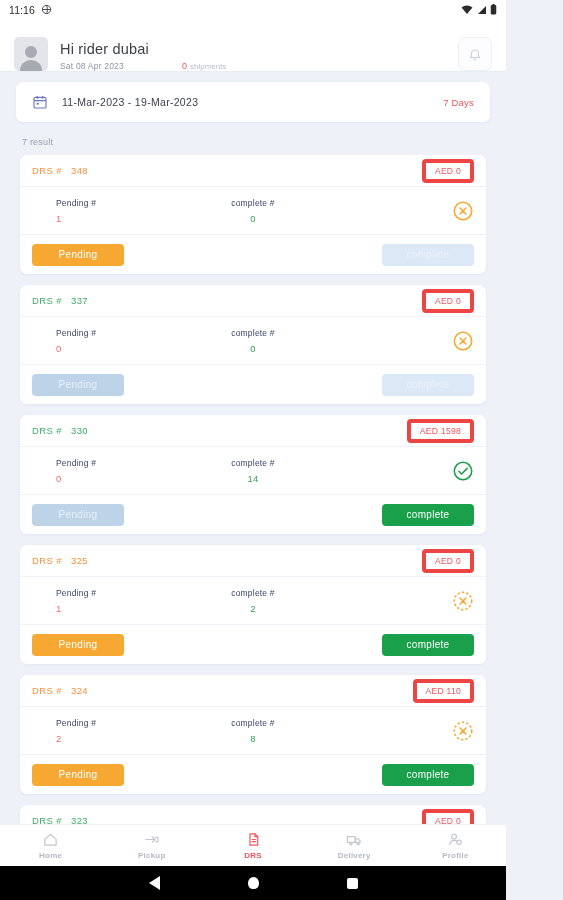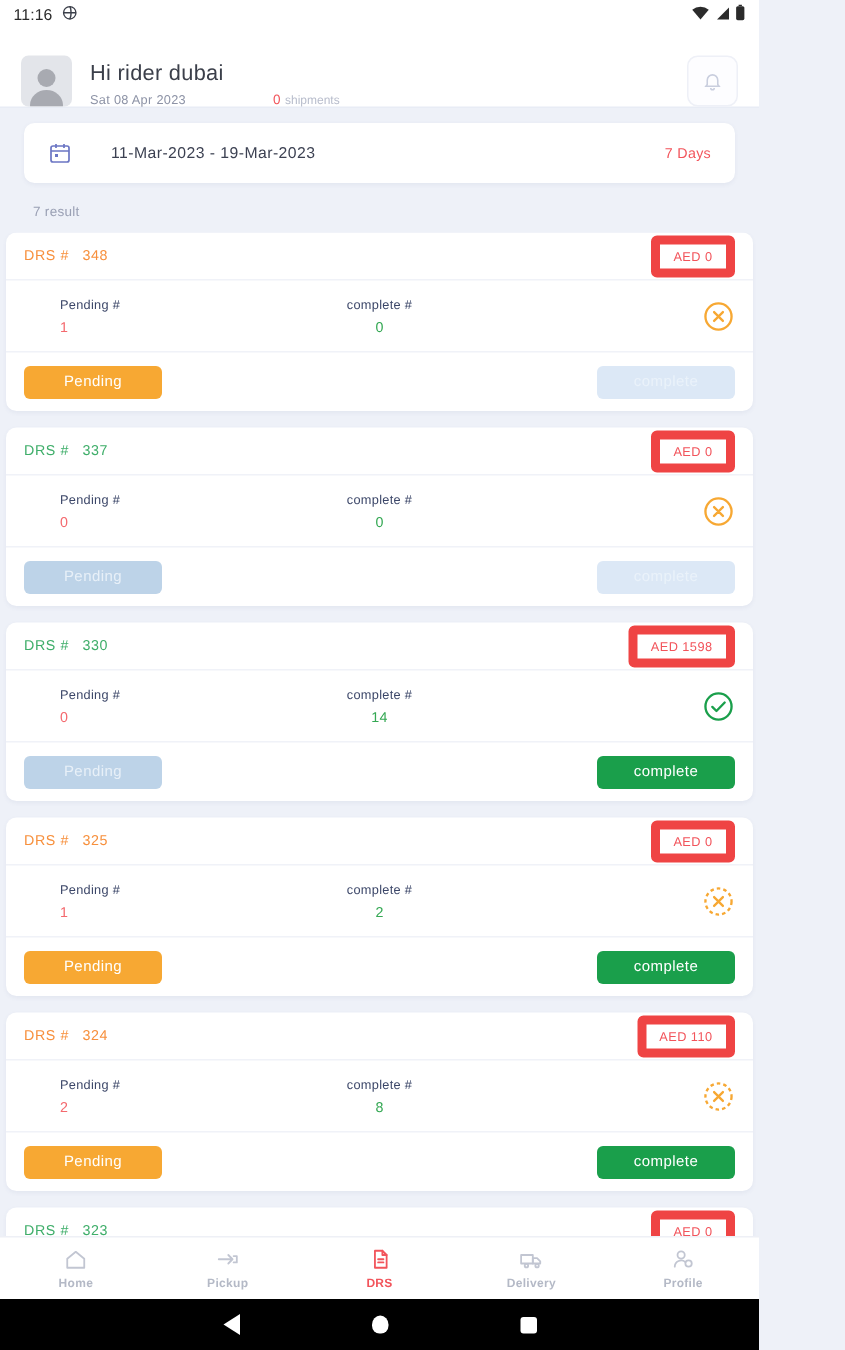--- a/index.html
+++ b/index.html
@@ -46,44 +46,44 @@
   }
 
   
   .daterow { padding: 10px 16px 0 16px; }
   .datecard {
     height: 40px; background: #ffffff; border-radius: 7px;
     display: flex; align-items: center; padding: 0 16px;
     box-shadow: 0 1px 3px rgba(80,95,140,0.07);
   }
   .cal-icon { flex: 0 0 17px; display: flex; align-items: center; }
-  .date-text { margin-left: 25px; font-size: 10.5px; color: #3c4152; letter-spacing: .3px; flex: 1 1 auto; }
+  .date-text { margin-left: 13px; font-size: 10.5px; color: #3c4152; letter-spacing: .3px; flex: 1 1 auto; }
   .days-text { font-size: 9.5px; color: #f2545b; letter-spacing: .2px; }
 
   .resultrow { padding: 9px 0 6px 22px; }
   .result-text { font-size: 9px; color: #9aa0b4; letter-spacing: .2px; }
 
   
   .list {
     flex: 1 1 auto; overflow: hidden;
-    padding: 0 4px; display: flex; flex-direction: column; gap: 11px;
+    padding: 0 20px; display: flex; flex-direction: column; gap: 11px;
   }
   .card {
     background: #ffffff; border-radius: 7px; flex: 0 0 auto;
     box-shadow: 0 1px 3px rgba(80,95,140,0.07);
     overflow: hidden;
   }
   .card-top {
     height: 32px; display: flex; align-items: center; justify-content: space-between;
     padding: 0 12px; border-bottom: 1px solid #f0f2f8;
   }
   .drs-label { font-size: 9.5px; letter-spacing: .4px; }
   .drs-label .num { margin-left: 9px; }
   .aed-chip {
-    border: 6px solid #ef4444; border-radius: 4px; padding: 3px 9px;
+    border: 4px solid #ef4444; border-radius: 4px; padding: 3px 9px;
     font-size: 8.5px; color: #f2545b; letter-spacing: .3px; background: #fff;
   }
   .card-mid {
     height: 48px; display: flex; align-items: center; padding: 0 12px;
     border-bottom: 1px solid #f0f2f8; position: relative;
   }
   .stat { display: flex; flex-direction: column; align-items: center; }
   .stat-pending { margin-left: 24px; align-items: flex-start; }
   .stat-complete { position: absolute; left: 50%; transform: translateX(-50%); align-items: center; }
   .stat-label { font-size: 8.5px; color: #3b4668; letter-spacing: .2px; }

